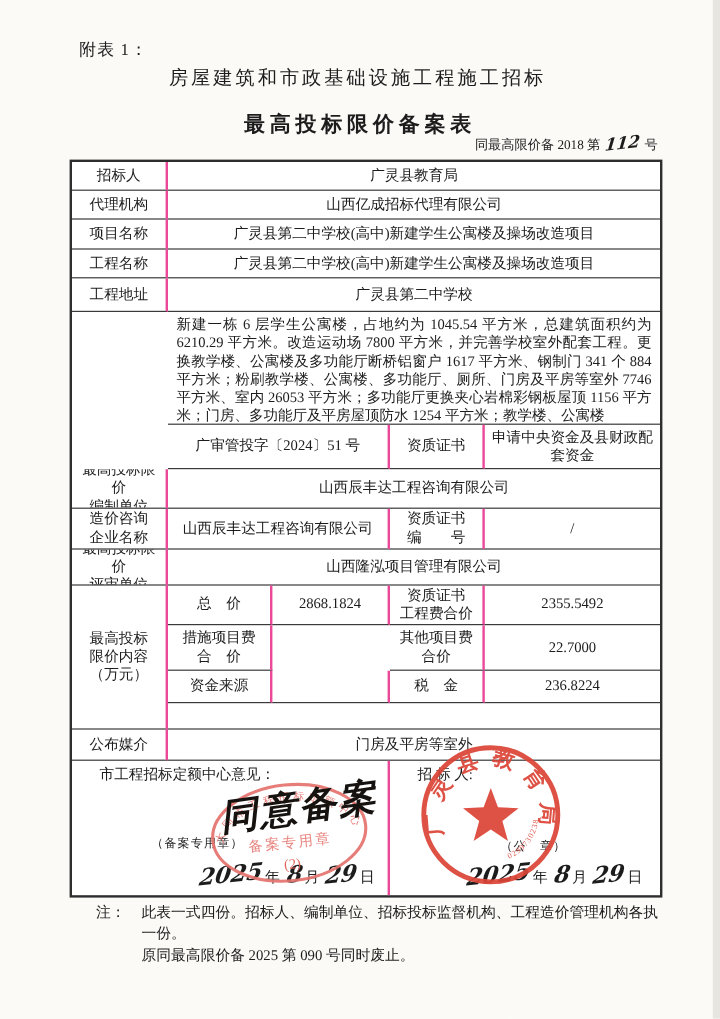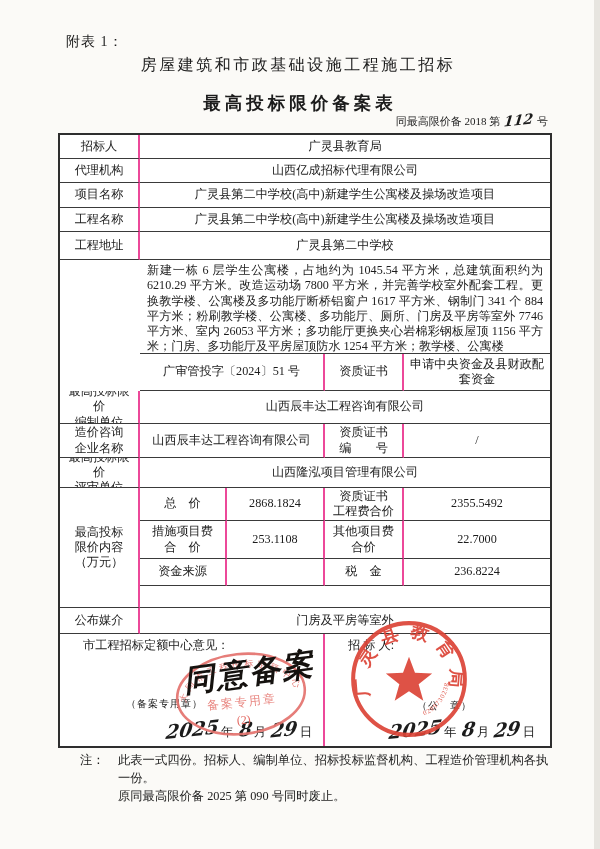--- a/index.html
+++ b/index.html
@@ -105,21 +105,20 @@
   <div class="cell" style="grid-area:11/2">总　价</div>
   <div class="cell" style="grid-area:11/1/15/2">最高投标
 限价内容
 （万元）</div>
   <div class="cell" style="grid-area:11/3">2868.1824</div>
   <div class="cell" style="grid-area:11/4">资质证书
 工程费合价</div>
   <div class="cell lc" style="grid-area:11/5">2355.5492</div>
   <div class="cell" style="grid-area:12/2">措施项目费
 合　价</div>
-  <div class="cell" style="grid-area:12/3">253.1108</div>
   <div class="cell" style="grid-area:12/4">其他项目费
 合价</div>
   <div class="cell lc" style="grid-area:12/5">22.7000</div>
   <div class="cell" style="grid-area:13/2">资金来源</div>
   <div class="cell" style="grid-area:13/3"></div>
   <div class="cell" style="grid-area:13/4">税　金</div>
   <div class="cell lc" style="grid-area:13/5">236.8224</div>
   <div class="cell lc" style="grid-area:14/2/15/6"></div>
 
   <div class="cell" style="grid-area:15/1">公布媒介</div>

